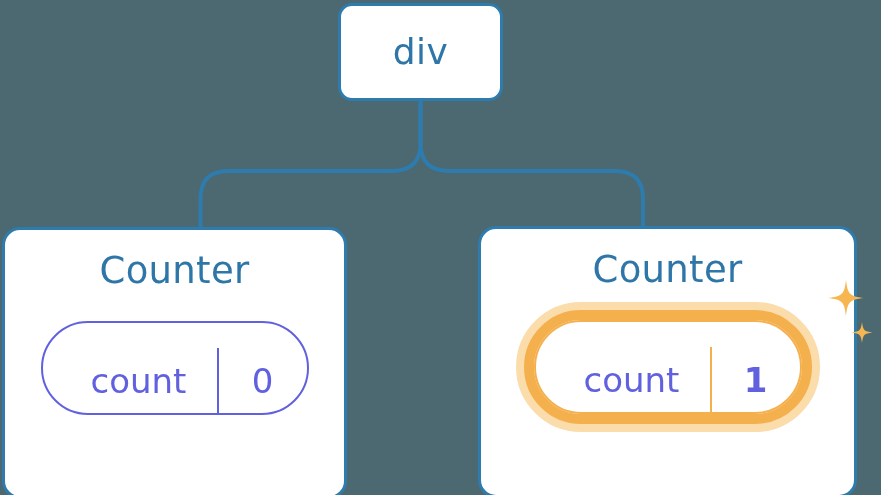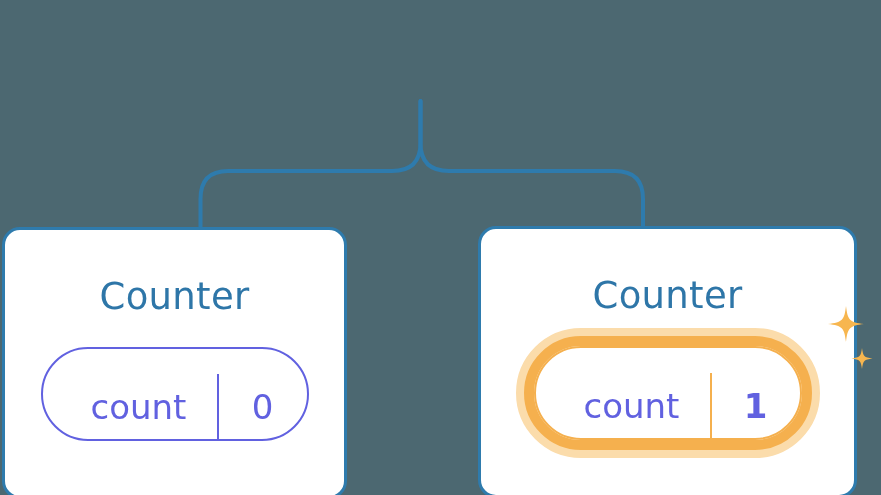--- a/index.html
+++ b/index.html
@@ -75,21 +75,21 @@
     top: 226px;
     width: 379px;
     height: 272px;
   }
   .child-title {
     color: #2e76a8;
     font-size: 37px;
     font-weight: 400;
     letter-spacing: 0.3px;
     line-height: 1;
-    margin-top: 48px;
+    margin-top: 22px;
   }
 
   
   .pill-wrap {
     position: relative;
     margin-top: 32px;
   }
   .pill {
     position: relative;
     display: flex;
@@ -166,20 +166,23 @@
 </head>
 <body>
 
 <div id="stage">
 
   <svg id="connectors" viewBox="0 0 881 495" width="881" height="495" fill="none">
     <path d="M420.5 101 V 143 Q 420.5 171 392 171 H 228 Q 200.5 171 200.5 199 V 228" stroke="#2e7bad" stroke-width="4" fill="none" stroke-linecap="round"></path>
     <path d="M420.5 101 V 143 Q 420.5 171 449 171 H 615 Q 643 171 643 199 V 228" stroke="#2e7bad" stroke-width="4" fill="none" stroke-linecap="round"></path>
   </svg>
 
+  <div class="node" id="root-node">
+    <span class="root-label">div</span>
+  </div>
 
   <div class="node child-node" id="child-node-left">
     <span class="child-title">Counter</span>
 
     <div class="pill-wrap">
       <div class="pill">
         <span class="pill-key">count</span>
         <span class="pill-val">0</span>
       </div>
     </div>

